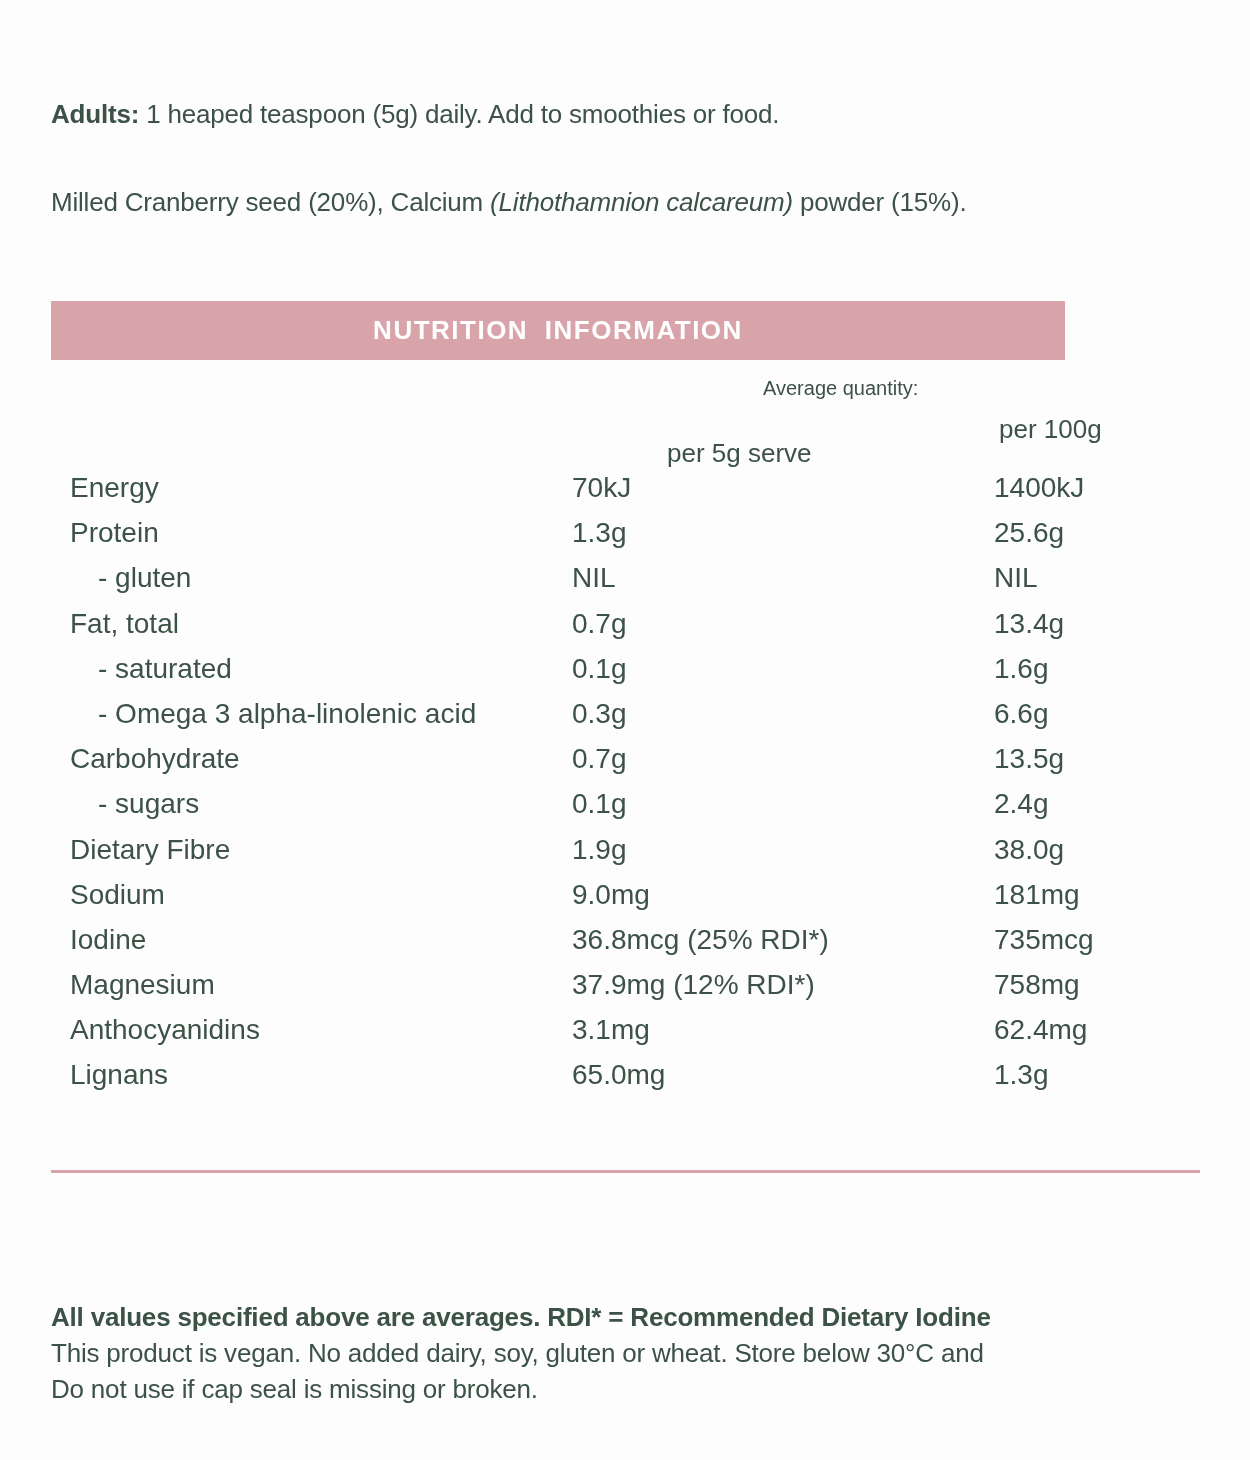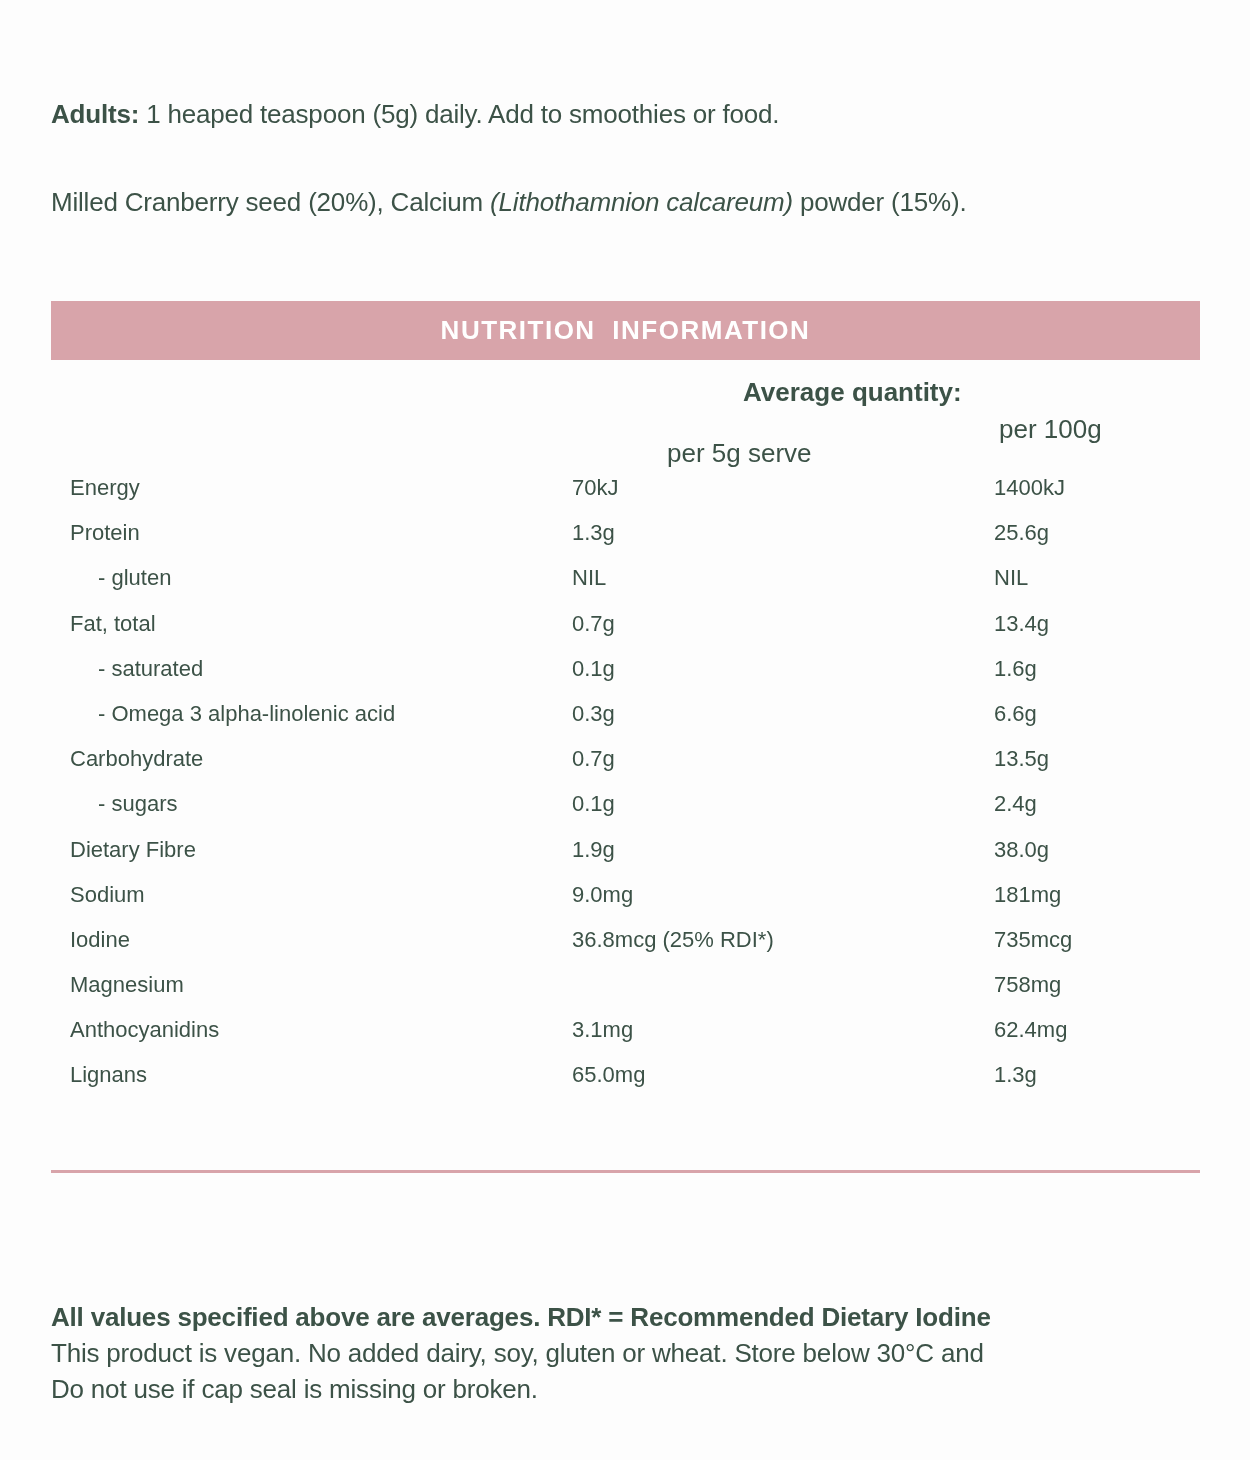--- a/index.html
+++ b/index.html
@@ -10,34 +10,34 @@
       color: #3c5247;
       position: relative;
       overflow: hidden;
     }
     .block { position: absolute; left: 51px; margin-top: 38px; }
     .line { font-size: 26px; line-height: 36px; white-space: nowrap; letter-spacing: -0.2px; }
     .bold { font-weight: bold; }
     .intro { top: 58px; }
     .ingredients { top: 146px; }
     .band {
-      position: absolute; left: 51px; top: 301px; width: 1149px; height: 59px;
+      position: absolute; left: 51px; top: 301px; width: 1014px; height: 59px;
       background: #d8a4aa;
       display: flex; align-items: center; justify-content: center;
     }
     .band-title {
       color: #ffffff; font-size: 26px; letter-spacing: 1.5px; font-weight: bold;
       word-spacing: 8px;
     }
-    .avg { position: absolute; left: 743px; top: 377px; font-size: 26px; font-weight: bold; }
+    .avg { position: absolute; left: 763px; top: 377px; font-size: 20px; font-weight: normal; }
     .colhead { position: absolute; top: 414px; font-size: 26px; }
     .ch1 { left: 667px; margin-top: 24px; }
     .ch2 { left: 999px; }
     .table { position: absolute; left: 70px; top: 469px; width: 1130px; }
-    .row { position: relative; height: 45.2px; font-size: 22px; line-height: 38px; }
+    .row { position: relative; height: 45.2px; font-size: 28px; line-height: 38px; }
     .row .name { position: absolute; left: 0; }
     .row .name.sub { left: 28px; }
     .row .v1 { position: absolute; left: 502px; }
     .row .v2 { position: absolute; left: 924px; }
     .rule { position: absolute; left: 51px; top: 1170px; width: 1149px; height: 3px; background: #d8a4aa; }
     .footer { top: 1261px; }
   </style>
 </head>
 <body>
 
@@ -108,20 +108,21 @@
       <span class="v1">9.0mg</span>
       <span class="v2">181mg</span>
     </div>
     <div class="row">
       <span class="name">Iodine</span>
       <span class="v1">36.8mcg (25% RDI*)</span>
       <span class="v2">735mcg</span>
     </div>
     <div class="row">
       <span class="name">Magnesium</span>
+      <span class="v1">37.9mg (12% RDI*)</span>
       <span class="v2">758mg</span>
     </div>
     <div class="row">
       <span class="name">Anthocyanidins</span>
       <span class="v1">3.1mg</span>
       <span class="v2">62.4mg</span>
     </div>
     <div class="row">
       <span class="name">Lignans</span>
       <span class="v1">65.0mg</span>

